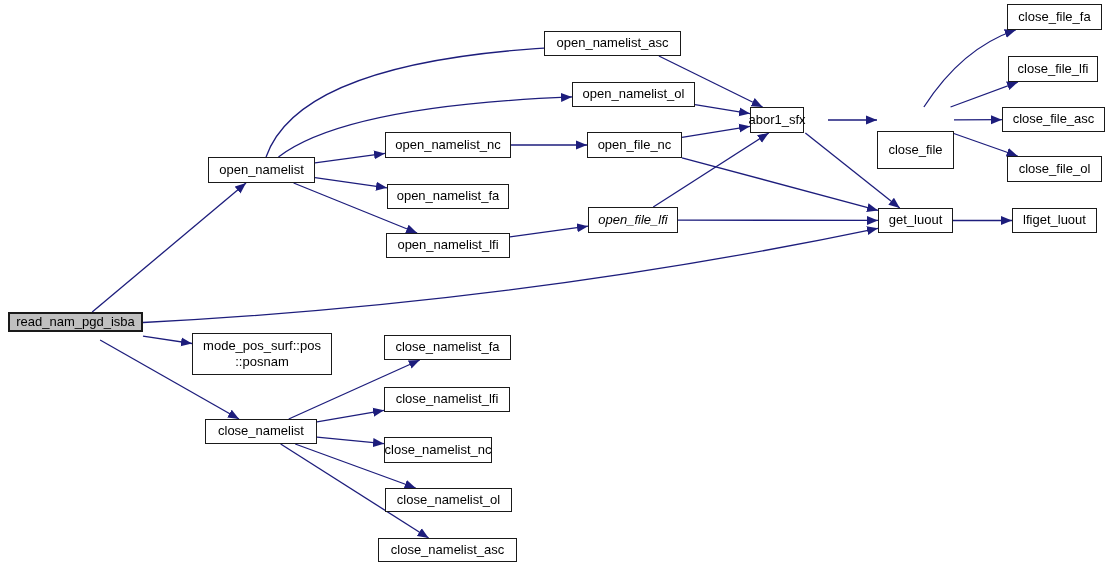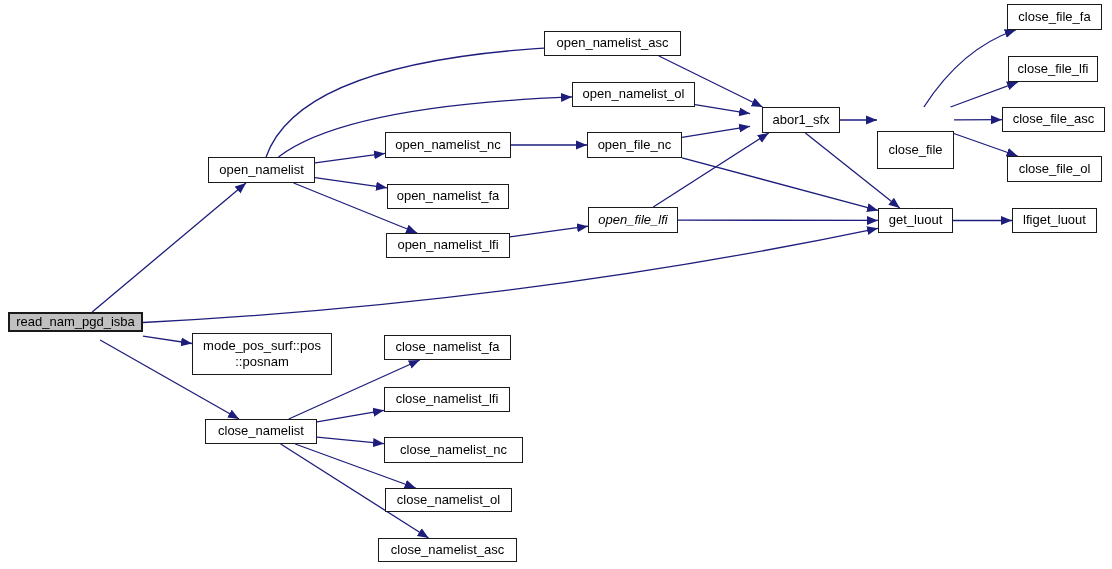--- a/index.html
+++ b/index.html
@@ -101,27 +101,27 @@
       <div class="node" style="left: 192px; top: 333px; width: 140px; height: 42px;">mode_pos_surf::pos
 ::posnam</div>
       <div class="node" style="left: 205px; top: 419px; width: 112px; height: 25px;">close_namelist</div>
       <div class="node" style="left: 544px; top: 31px; width: 137px; height: 25px;">open_namelist_asc</div>
       <div class="node" style="left: 572px; top: 82px; width: 123px; height: 25px;">open_namelist_ol</div>
       <div class="node" style="left: 385px; top: 132px; width: 126px; height: 26px;">open_namelist_nc</div>
       <div class="node" style="left: 386px; top: 233px; width: 124px; height: 25px;">open_namelist_lfi</div>
       <div class="node" style="left: 387px; top: 184px; width: 122px; height: 25px;">open_namelist_fa</div>
       <div class="node" style="left: 587px; top: 132px; width: 95px; height: 26px;">open_file_nc</div>
       <div class="node" style="left: 588px; top: 207px; width: 90px; height: 26px; font-style: italic;">open_file_lfi</div>
-      <div class="node" style="left: 750px; top: 107px; width: 78px; height: 26px; margin-left: 12px;">abor1_sfx</div>
+      <div class="node" style="left: 750px; top: 107px; width: 54px; height: 26px;">abor1_sfx</div>
       <div class="node" style="left: 877px; top: 107px; width: 77px; height: 38px; margin-top: 24px;">close_file</div>
       <div class="node" style="left: 878px; top: 208px; width: 75px; height: 25px;">get_luout</div>
       <div class="node" style="left: 1012px; top: 208px; width: 85px; height: 25px;">lfiget_luout</div>
       <div class="node" style="left: 1007px; top: 4px; width: 95px; height: 26px;">close_file_fa</div>
       <div class="node" style="left: 1008px; top: 56px; width: 90px; height: 26px;">close_file_lfi</div>
       <div class="node" style="left: 1002px; top: 107px; width: 103px; height: 25px;">close_file_asc</div>
       <div class="node" style="left: 1007px; top: 156px; width: 95px; height: 26px;">close_file_ol</div>
       <div class="node" style="left: 384px; top: 335px; width: 127px; height: 25px;">close_namelist_fa</div>
       <div class="node" style="left: 384px; top: 387px; width: 126px; height: 25px;">close_namelist_lfi</div>
-      <div class="node" style="left: 384px; top: 437px; width: 139px; height: 26px;">close_namelist_nc</div>
+      <div class="node" style="left: 384px; top: 437px; width: 108px; height: 26px;">close_namelist_nc</div>
       <div class="node" style="left: 385px; top: 488px; width: 127px; height: 24px;">close_namelist_ol</div>
       <div class="node" style="left: 378px; top: 538px; width: 139px; height: 24px;">close_namelist_asc</div>
     </div>
 </div>
 
 </body></html>

